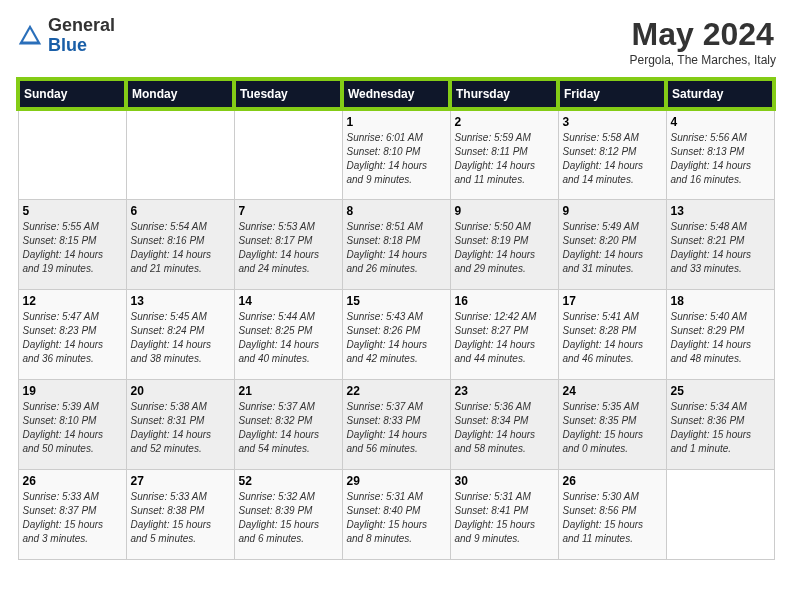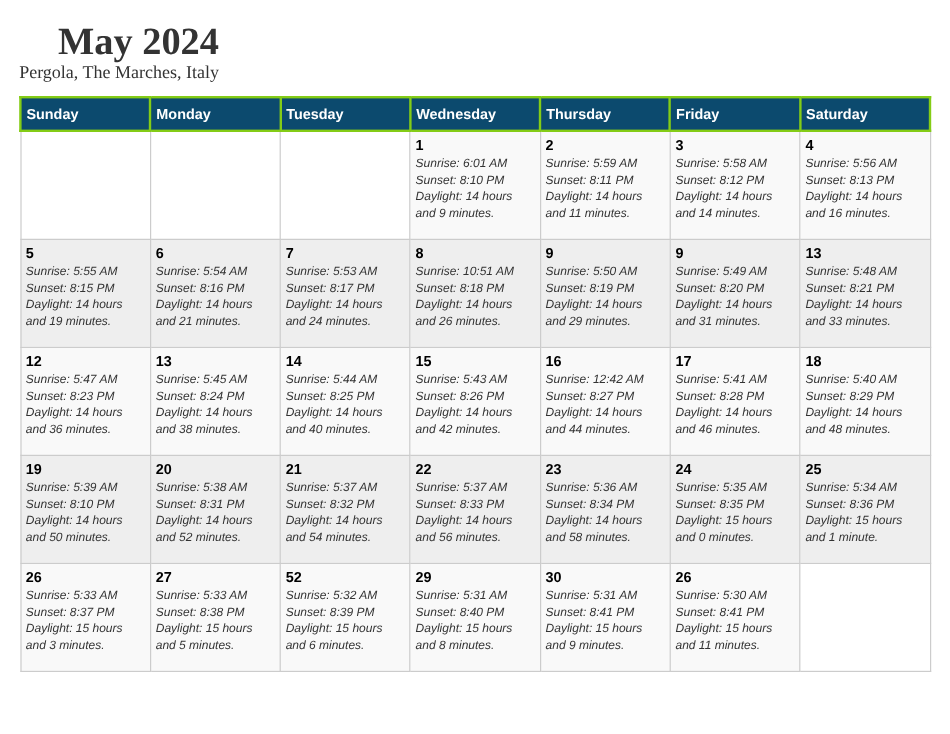--- a/index.html
+++ b/index.html
@@ -26,45 +26,44 @@
       font-weight: bold;
       line-height: 1.1;
     }
     .logo-general { color: #333; }
     .logo-blue { color: #1a5fa8; }
     .logo-icon {
       width: 28px;
       height: 28px;
     }
     .title-block {
-      text-align: right;
-      font-family: Liberation Serif, serif;
+      text-align: center;
     }
     .month-title {
       font-size: 32px;
       font-weight: bold;
       color: #333;
     }
     .location {
-      font-size: 15px;
+      font-size: 12px;
       color: #333;
     }
     table {
       width: 100%;
       border-collapse: collapse;
       font-size: 11px;
     }
     thead tr th {
-      background-color: #0c4a6e;
+      background-color: #0f172a;
       color: #fff;
       padding: 6px 4px;
       text-align: left;
       font-size: 12px;
       font-weight: bold;
-      border: 2px solid #84cc16;
+      border: 4px solid #84cc16;
     }
     tbody tr td {
       border: 1px solid #ccc;
       vertical-align: top;
       padding: 4px;
       width: calc(100% / 7);
       min-height: 80px;
       height: 90px;
     }
     tbody tr:nth-child(odd) td {
@@ -90,20 +89,30 @@
     }
     tbody tr:nth-child(odd) td.empty-cell,
     tbody tr:nth-child(even) td.empty-cell {
       background: #fff !important;
     }
   </style>
 </head>
 <body>
 
 <div class="header">
+  <div class="logo">
+    <svg class="logo-icon" viewBox="0 0 40 40">
+      <polygon points="20,4 36,32 4,32" fill="#2a6fba"></polygon>
+      <polygon points="20,10 30,28 10,28" fill="#fff"></polygon>
+    </svg>
+    <div class="logo-text">
+      <div class="logo-general">General</div>
+      <div class="logo-blue">Blue</div>
+    </div>
+  </div>
   <div class="title-block">
     <div class="month-title">May 2024</div>
     <div class="location">Pergola, The Marches, Italy</div>
   </div>
 </div>
 
 <table>
   <thead>
     <tr>
     <th>Sunday</th>
@@ -159,21 +168,21 @@
 Daylight: 14 hours and 21 minutes.</div>
         </td>
         <td>
           <span class="day-number">7</span>
           <div class="day-info">Sunrise: 5:53 AM
 Sunset: 8:17 PM
 Daylight: 14 hours and 24 minutes.</div>
         </td>
         <td>
           <span class="day-number">8</span>
-          <div class="day-info">Sunrise: 10:51 AM
+          <div class="day-info">Sunrise: 8:51 AM
 Sunset: 8:18 PM
 Daylight: 14 hours and 26 minutes.</div>
         </td>
         <td>
           <span class="day-number">9</span>
           <div class="day-info">Sunrise: 5:50 AM
 Sunset: 8:19 PM
 Daylight: 14 hours and 29 minutes.</div>
         </td>
         <td>
@@ -304,19 +313,19 @@
         </td>
         <td>
           <span class="day-number">30</span>
           <div class="day-info">Sunrise: 5:31 AM
 Sunset: 8:41 PM
 Daylight: 15 hours and 9 minutes.</div>
         </td>
         <td>
           <span class="day-number">26</span>
           <div class="day-info">Sunrise: 5:30 AM
-Sunset: 8:41 PM
+Sunset: 8:56 PM
 Daylight: 15 hours and 11 minutes.</div>
         </td>
         <td class="empty-cell"></td>
       </tr>
     </tbody>
 </table>
 
 </body></html>

